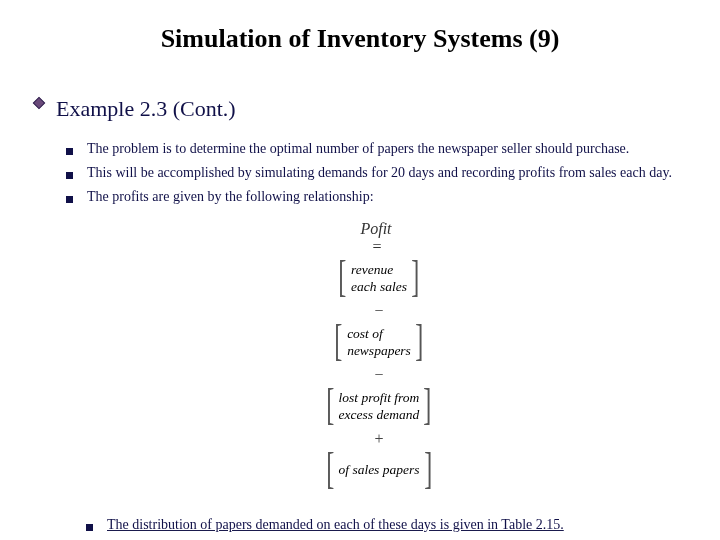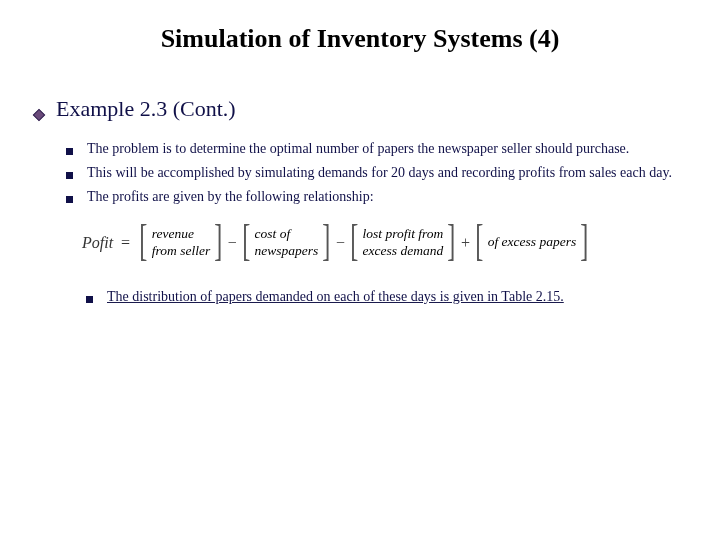--- a/index.html
+++ b/index.html
@@ -15,21 +15,21 @@
   .title {
     text-align: center;
     font-size: 26px;
     font-weight: bold;
     color: #000000;
     margin-bottom: 42px;
     margin-top: 6px;
   }
   .heading-row {
     display: flex;
-    align-items: flex-end;
+    align-items: flex-start;
     margin-bottom: 18px;
     margin-left: -12px;
   }
   .diamond-bullet {
     width: 14px;
     height: 14px;
     margin-right: 10px;
     flex-shrink: 0;
   }
   .heading-text {
@@ -59,20 +59,21 @@
   .bullet-text {
     font-size: 14px;
     line-height: 1.28;
     color: #101048;
     text-align: justify;
   }
   .formula-wrap {
     margin: 14px 0 22px 38px;
     display: flex;
     align-items: center;
+    flex-direction: column;
   }
   .formula-label {
     font-family: Georgia, "Times New Roman", serif;
     font-style: italic;
     font-size: 16px;
     color: #333333;
     margin-right: 6px;
   }
   .formula-eq {
     font-family: Georgia, "Times New Roman", serif;
@@ -109,21 +110,21 @@
     font-family: Georgia, "Times New Roman", serif;
     font-size: 16px;
     color: #444444;
     align-self: center;
     margin: 0 2px;
   }
 </style>
 </head>
 <body>
 
-<h1 class="title">Simulation of Inventory Systems (4)</h1>
+<h1 class="title">Simulation of Inventory Systems (9)</h1>
 
 <div class="heading-row">
   <span class="diamond-bullet">
     <svg viewBox="0 0 14 14" width="14" height="14">
       <rect x="3" y="3" width="8" height="8" transform="rotate(45 7 7)" fill="#6a4a7a" stroke="#2a1a4a" stroke-width="1"></rect>
     </svg>
   </span>
   <span class="heading-text">Example 2.3 (Cont.)</span>
 </div>
 
@@ -143,21 +144,21 @@
 </div>
 
 <div class="formula-wrap">
   <span class="formula-label">Pofit</span>
   <span class="formula-eq">=</span>
 
   <span class="bracket-term">
     <span class="bracket">[</span>
     <span class="bracket-content">
       <span>revenue</span>
-      <span>from seller</span>
+      <span>each sales</span>
     </span>
     <span class="bracket">]</span>
   </span>
 
   <span class="op">−</span>
 
   <span class="bracket-term">
     <span class="bracket">[</span>
     <span class="bracket-content">
       <span>cost of</span>
@@ -175,21 +176,21 @@
       <span>excess demand</span>
     </span>
     <span class="bracket">]</span>
   </span>
 
   <span class="op">+</span>
 
   <span class="bracket-term">
     <span class="bracket">[</span>
     <span class="bracket-content">
-      <span>of excess papers</span>
+      <span>of sales papers</span>
     </span>
     <span class="bracket">]</span>
   </span>
 </div>
 
 <div class="bullet-list indent2">
   <div class="bullet-item">
     <span class="square-bullet"></span>
     <span class="bullet-text">The distribution of papers demanded on each of these days is given in Table 2.15.</span>
   </div>

